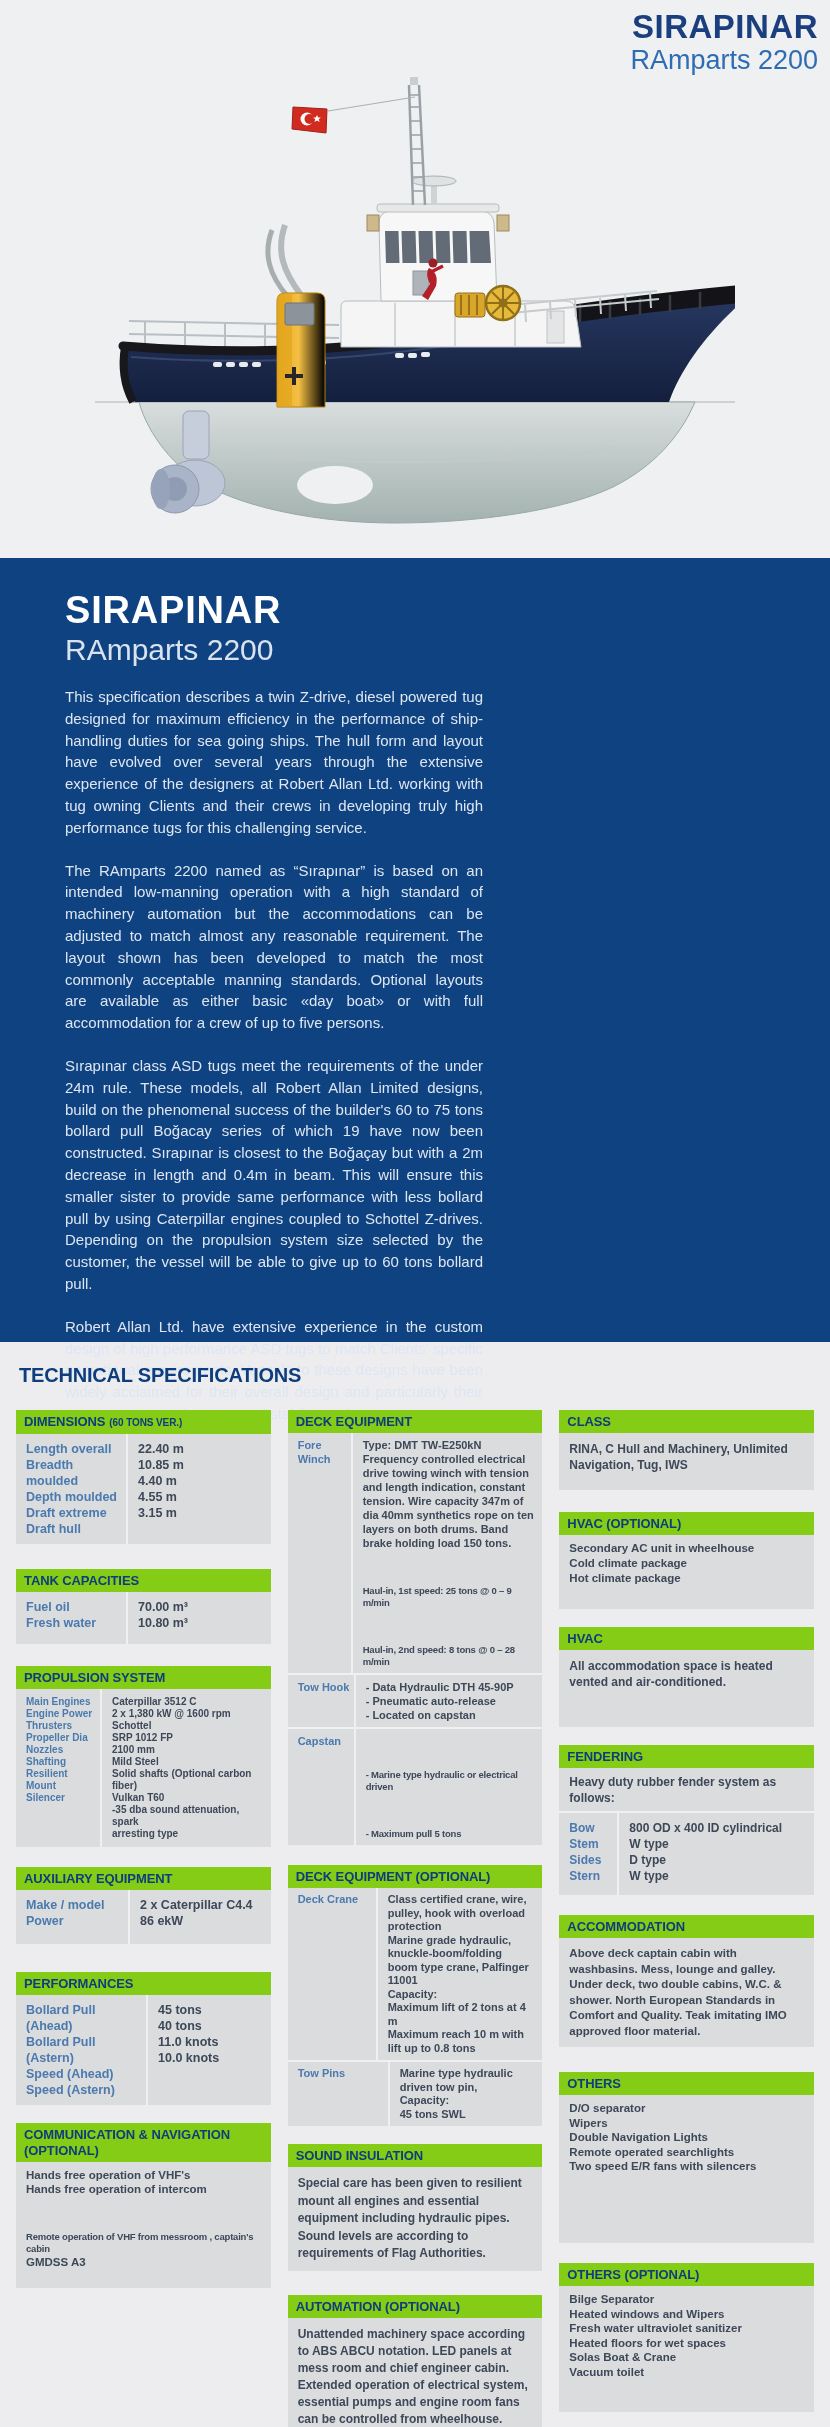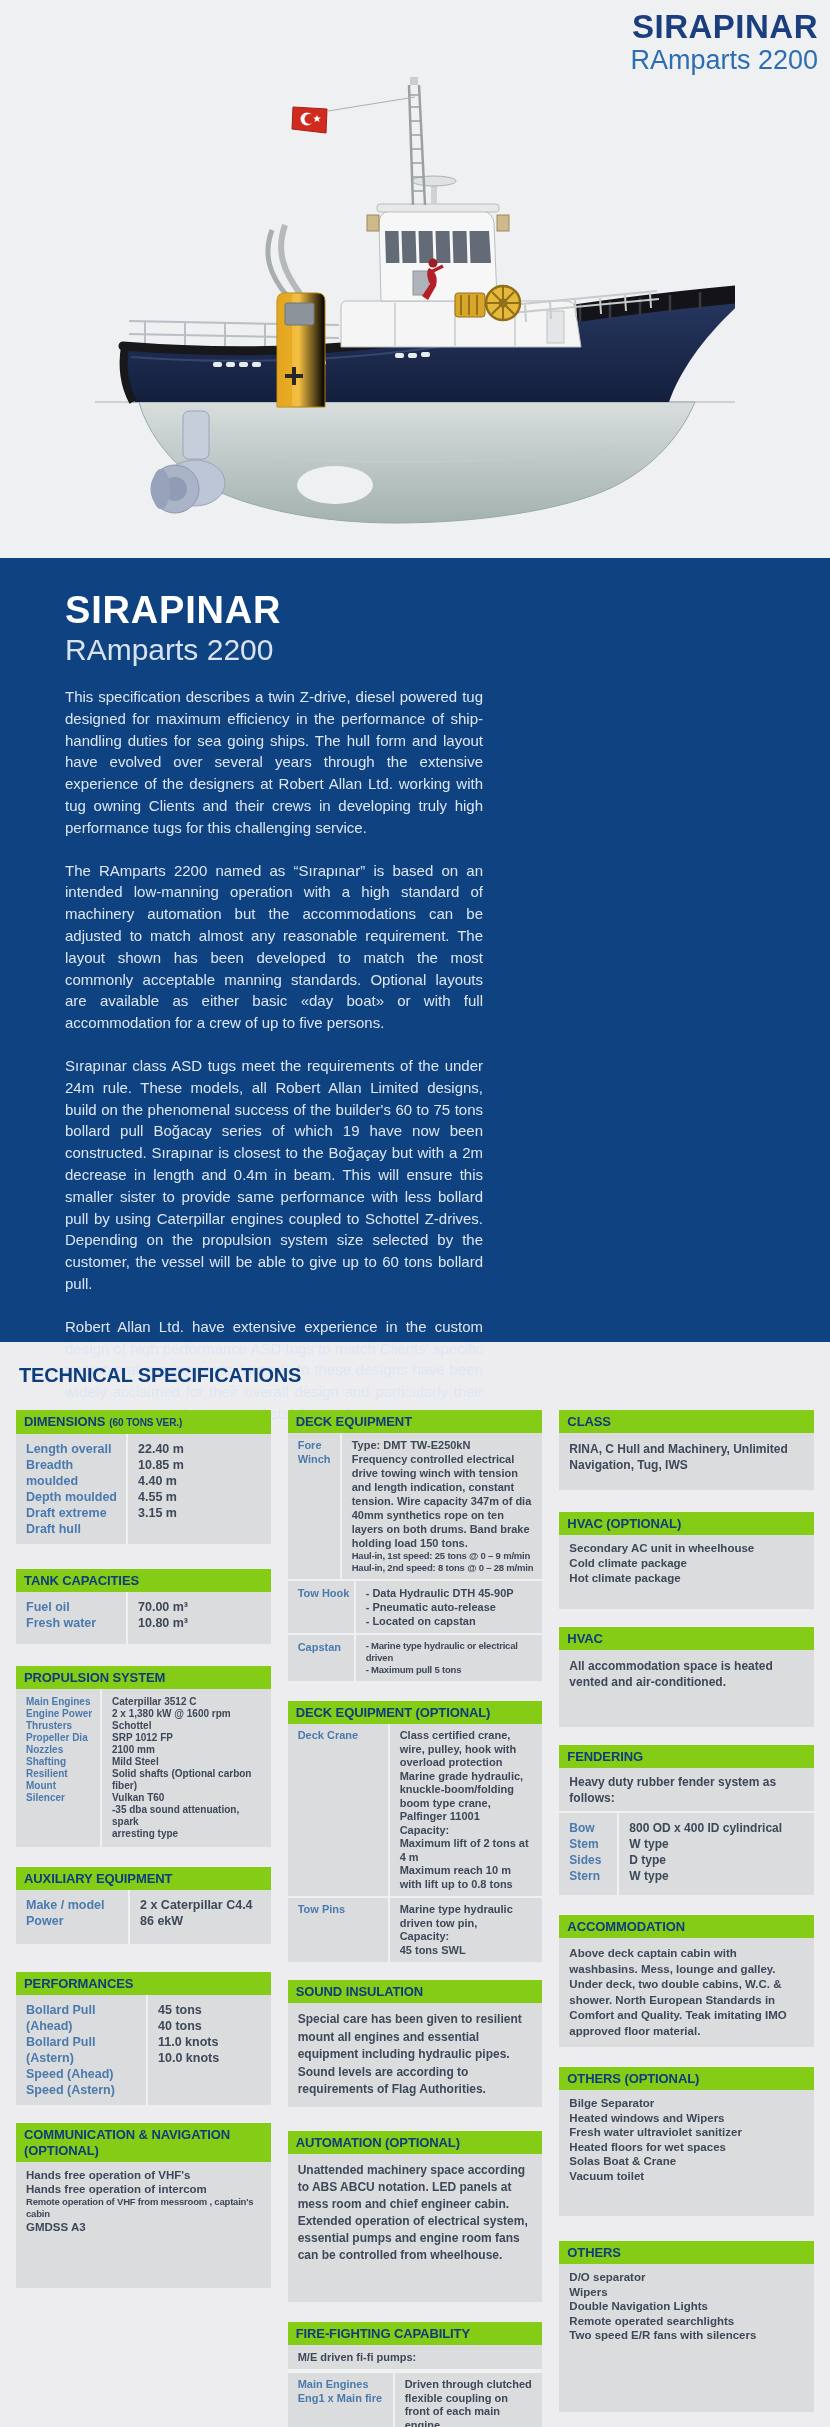--- a/index.html
+++ b/index.html
@@ -31,21 +31,21 @@
   .kv{display:flex;flex:1;align-items:stretch;}
   .kv-labels{flex:none;padding:7px 4px 7px 10px;color:#4a7aae;box-sizing:border-box;}
   .kv-values{flex:1;border-left:2px solid #eef0f1;padding:7px 8px 7px 10px;min-width:0;}
   .srow{display:flex;border-top:2px solid #eef0f1;}
   .card-body > .srow:first-child{border-top:0;}
   .srow-label{flex:none;padding:5px 4px 5px 10px;color:#4a7aae;box-sizing:border-box;}
   .srow-val{flex:1;border-left:2px solid #eef0f1;padding:5px 8px 5px 10px;min-width:0;}
   .card-intro{padding:6px 10px 5px;border-bottom:2px solid #eef0f1;}
   .lines-wrap{padding:6px 10px;}
   .card-text{padding:8px 10px;}
-  .line.small{font-size:9.5px;line-height:12px;letter-spacing:-.2px;}
+  .line.small{font-size:9.5px;line-height:12px;letter-spacing:-.2px;margin-top:35px;}
 </style>
 </head>
 <body>
 
 <div class="top">
   <div class="brand">
     <div class="brand-title">SIRAPINAR</div>
     <div class="brand-sub">RAmparts 2200</div>
   </div>
 
@@ -333,21 +333,21 @@
               <div class="line">GMDSS A3</div>
             </div>
           </div>
         </div>
       </div>
       <div class="specs-column">
         <div class="card" style="margin-top: 0px;">
           <div class="card-header"><span>DECK EQUIPMENT</span></div>
           <div class="card-body" style="min-height: 229px; font-size: 11px; line-height: 14px;">
             <div class="srow">
-              <div class="srow-label" style="width: 52px;">Fore Winch</div>
+              <div class="srow-label" style="width: 63px;">Fore Winch</div>
               <div class="srow-val">
                 <div class="line">Type: DMT TW-E250kN</div>
                 <div class="line">Frequency controlled electrical drive towing winch with tension and length indication, constant tension. Wire capacity 347m of dia 40mm synthetics rope on ten layers on both drums. Band brake holding load 150 tons.</div>
                 <div class="line small">Haul-in, 1st speed: 25 tons @ 0 – 9   m/min</div>
                 <div class="line small">Haul-in, 2nd speed: 8 tons  @ 0 – 28 m/min</div>
               </div>
             </div>
             <div class="srow">
               <div class="srow-label" style="width: 66px;">Tow Hook</div>
               <div class="srow-val">
@@ -362,21 +362,21 @@
                 <div class="line small">- Marine type hydraulic or electrical driven</div>
                 <div class="line small">- Maximum pull 5 tons</div>
               </div>
             </div>
           </div>
         </div>
         <div class="card" style="margin-top: 20px;">
           <div class="card-header"><span>DECK EQUIPMENT (OPTIONAL)</span></div>
           <div class="card-body" style="min-height: 192px; font-size: 11px; line-height: 13.5px;">
             <div class="srow">
-              <div class="srow-label" style="width: 100px;">Deck Crane</div>
+              <div class="srow-label" style="width: 88px;">Deck Crane</div>
               <div class="srow-val">
                 <div class="line">Class certified crane, wire, pulley, hook with overload protection</div>
                 <div class="line">Marine grade hydraulic, knuckle-boom/folding boom type crane, Palfinger 11001</div>
                 <div class="line">Capacity:</div>
                 <div class="line">Maximum lift of 2 tons at 4 m</div>
                 <div class="line">Maximum reach 10 m with lift up to 0.8 tons</div>
               </div>
             </div>
             <div class="srow">
               <div class="srow-label" style="width: 100px;">Tow Pins</div>
@@ -456,42 +456,42 @@
                 <div class="line">D type</div>
                 <div class="line">W type</div>
               </div>
             </div>
           </div>
         </div>
         <div class="card" style="margin-top: 20px;">
           <div class="card-header"><span>ACCOMMODATION</span></div>
           <div class="card-body" style="min-height: 94px; font-size: 11.5px; line-height: 15.5px;">
             <div class="card-text">Above deck captain cabin with washbasins. Mess, lounge and galley. Under deck, two double cabins, W.C. &amp; shower. North European Standards in Comfort and Quality. Teak imitating IMO approved floor material.</div>
+          </div>
+        </div>
+        <div class="card" style="margin-top: 25px;">
+          <div class="card-header"><span>OTHERS</span></div>
+          <div class="card-body" style="min-height: 148px; font-size: 11.5px; line-height: 14.5px;">
+            <div class="lines-wrap">
+              <div class="line">D/O separator</div>
+              <div class="line">Wipers</div>
+              <div class="line">Double Navigation Lights</div>
+              <div class="line">Remote operated searchlights</div>
+              <div class="line">Two speed E/R fans with silencers</div>
+            </div>
           </div>
         </div>
         <div class="card" style="margin-top: 20px;">
           <div class="card-header"><span>OTHERS (OPTIONAL)</span></div>
           <div class="card-body" style="min-height: 126px; font-size: 11.5px; line-height: 14.5px;">
             <div class="lines-wrap">
               <div class="line">Bilge Separator</div>
               <div class="line">Heated windows and Wipers</div>
               <div class="line">Fresh water ultraviolet sanitizer</div>
               <div class="line">Heated floors for wet spaces</div>
               <div class="line">Solas Boat &amp; Crane</div>
               <div class="line">Vacuum toilet</div>
             </div>
           </div>
         </div>
-        <div class="card" style="margin-top: 25px;">
-          <div class="card-header"><span>OTHERS</span></div>
-          <div class="card-body" style="min-height: 148px; font-size: 11.5px; line-height: 14.5px;">
-            <div class="lines-wrap">
-              <div class="line">D/O separator</div>
-              <div class="line">Wipers</div>
-              <div class="line">Double Navigation Lights</div>
-              <div class="line">Remote operated searchlights</div>
-              <div class="line">Two speed E/R fans with silencers</div>
-            </div>
-          </div>
-        </div>
       </div>
     </div>
 </div>
 
 </body></html>

